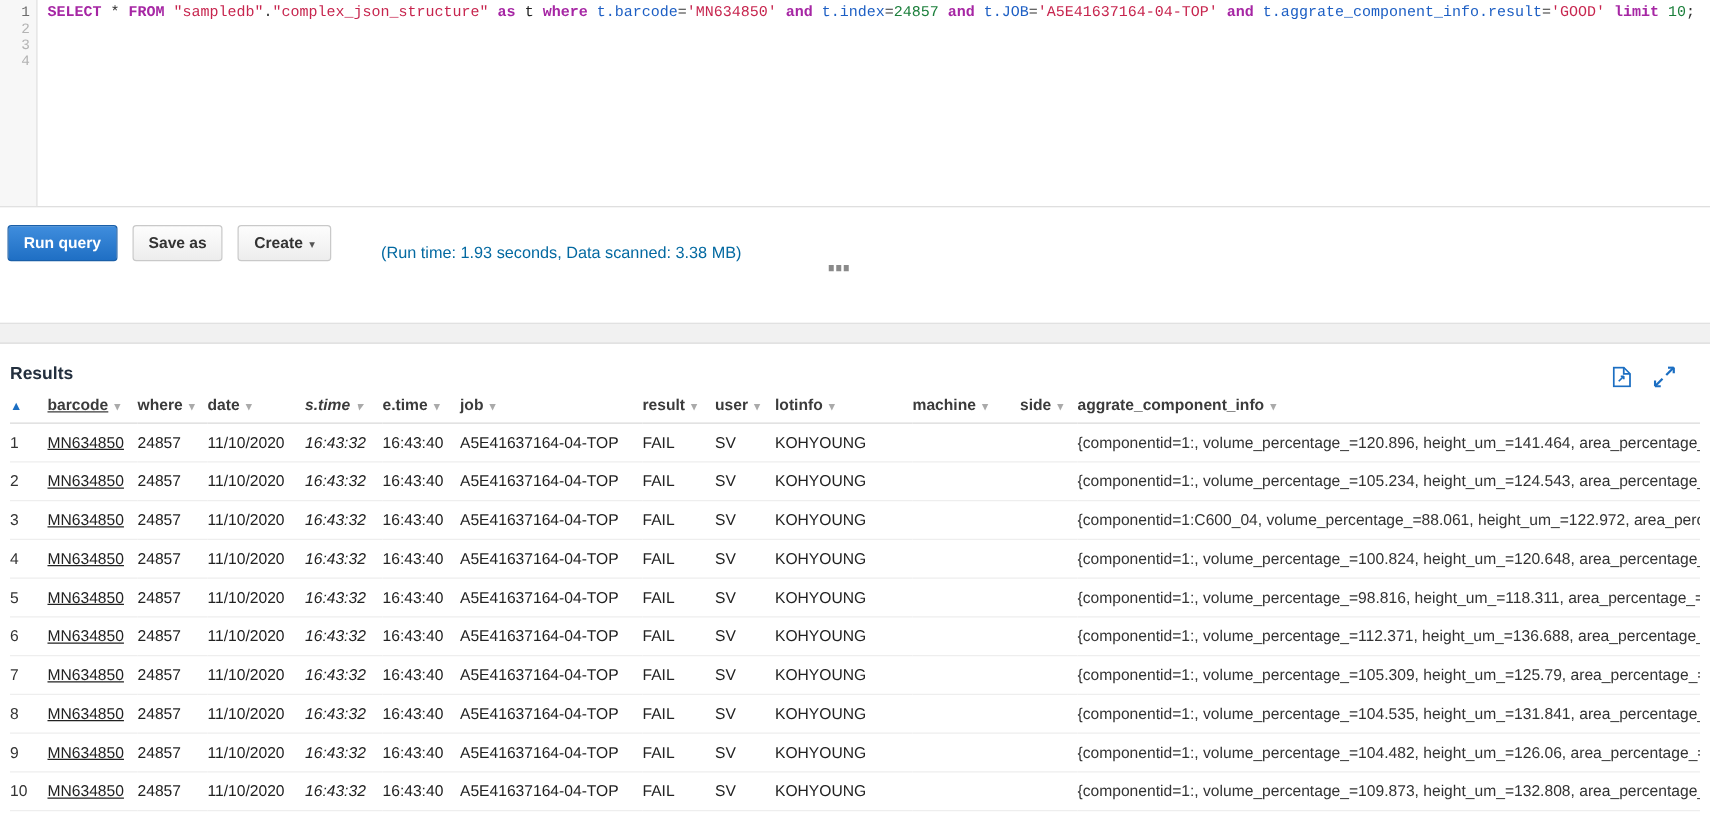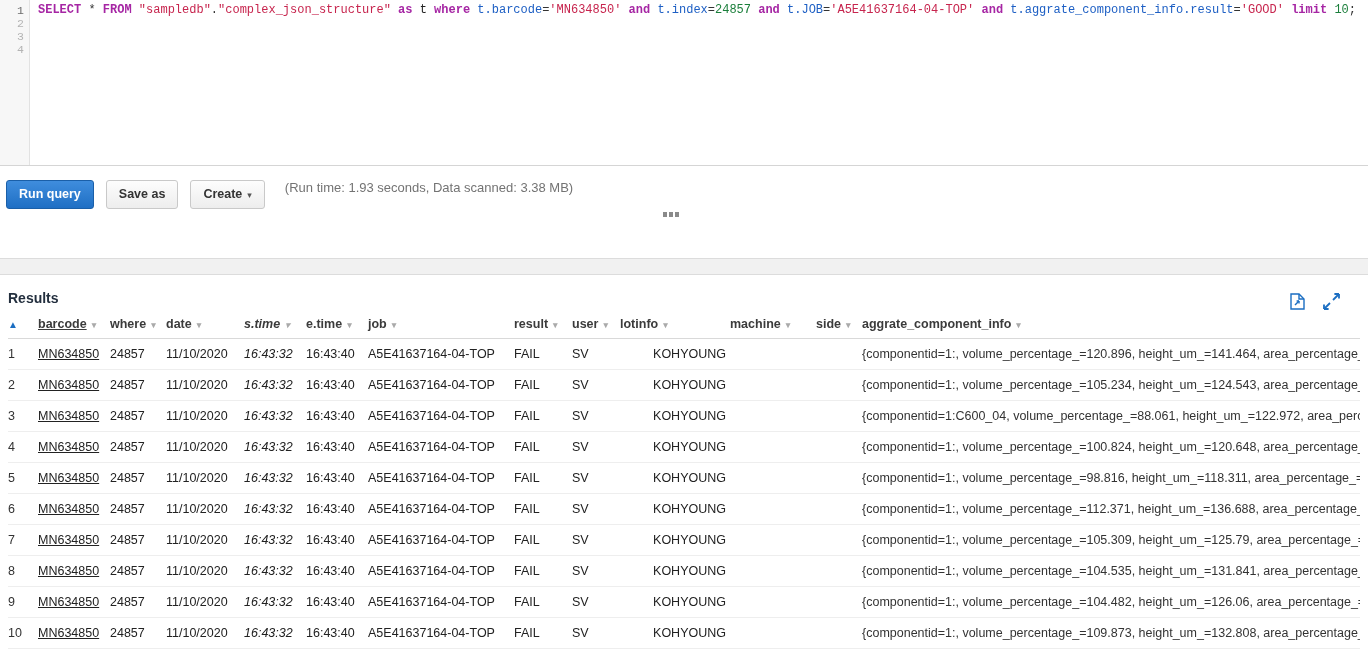--- a/index.html
+++ b/index.html
@@ -53,21 +53,21 @@
   .id   { color: #222222; }
   .punc { color: #333333; }
 
   
   .toolbar {
     position: relative;
     height: 92px;
     background: #ffffff;
     padding: 14px 8px 0 6px;
   }
-  .tb-left { position: absolute; left: 6px; top: 14px; display: flex; align-items: flex-start; }
+  .tb-left { position: absolute; left: 6px; top: 14px; display: flex; align-items: flex-end; }
   .tb-right { position: absolute; right: 8px; top: 14px; display: flex; align-items: center; gap: 10px; }
 
   .btn {
     font-family: "Liberation Sans", sans-serif;
     font-size: 12.5px;
     font-weight: bold;
     padding: 0 12px;
     height: 29px;
     line-height: 27px;
     border-radius: 3px;
@@ -89,23 +89,23 @@
   }
   .btn-default:last-child { margin-right: 0; }
   .caret-down {
     display: inline-block;
     margin-left: 5px;
     font-size: 9px;
     color: #555;
     font-weight: normal;
   }
   .runinfo {
-    margin-left: 8px;
+    margin-left: 28px;
     font-size: 13px;
-    color: #737373;
+    color: #0369a1;
     white-space: nowrap;
   }
   .hint {
     position: absolute;
     left: 6px;
     top: 49px;
     font-size: 12px;
     color: #555555;
   }
   .drag-dots {
@@ -193,21 +193,21 @@
     color: #333333;
   }
   .col-barcode  { width: 78px; }
   .col-index    { width: 56px; }
   .col-date     { width: 78px; }
   .col-stime    { width: 62px; font-style: italic; }
   .col-etime    { width: 62px; }
   .col-job      { width: 146px; }
   .col-result   { width: 58px; }
   .col-user     { width: 48px; }
-  .col-lotinfo  { width: 110px; text-align: right; }
+  .col-lotinfo  { width: 110px; }
   .col-machine  { width: 86px; }
   .col-side     { width: 46px; }
   .col-json     { width: auto; }
   .pad-left-8 { padding-left: 6px !important; text-decoration: underline; }
 </style>
 </head>
 <body>
 
 <div class="editor">
   <div class="gutter">

